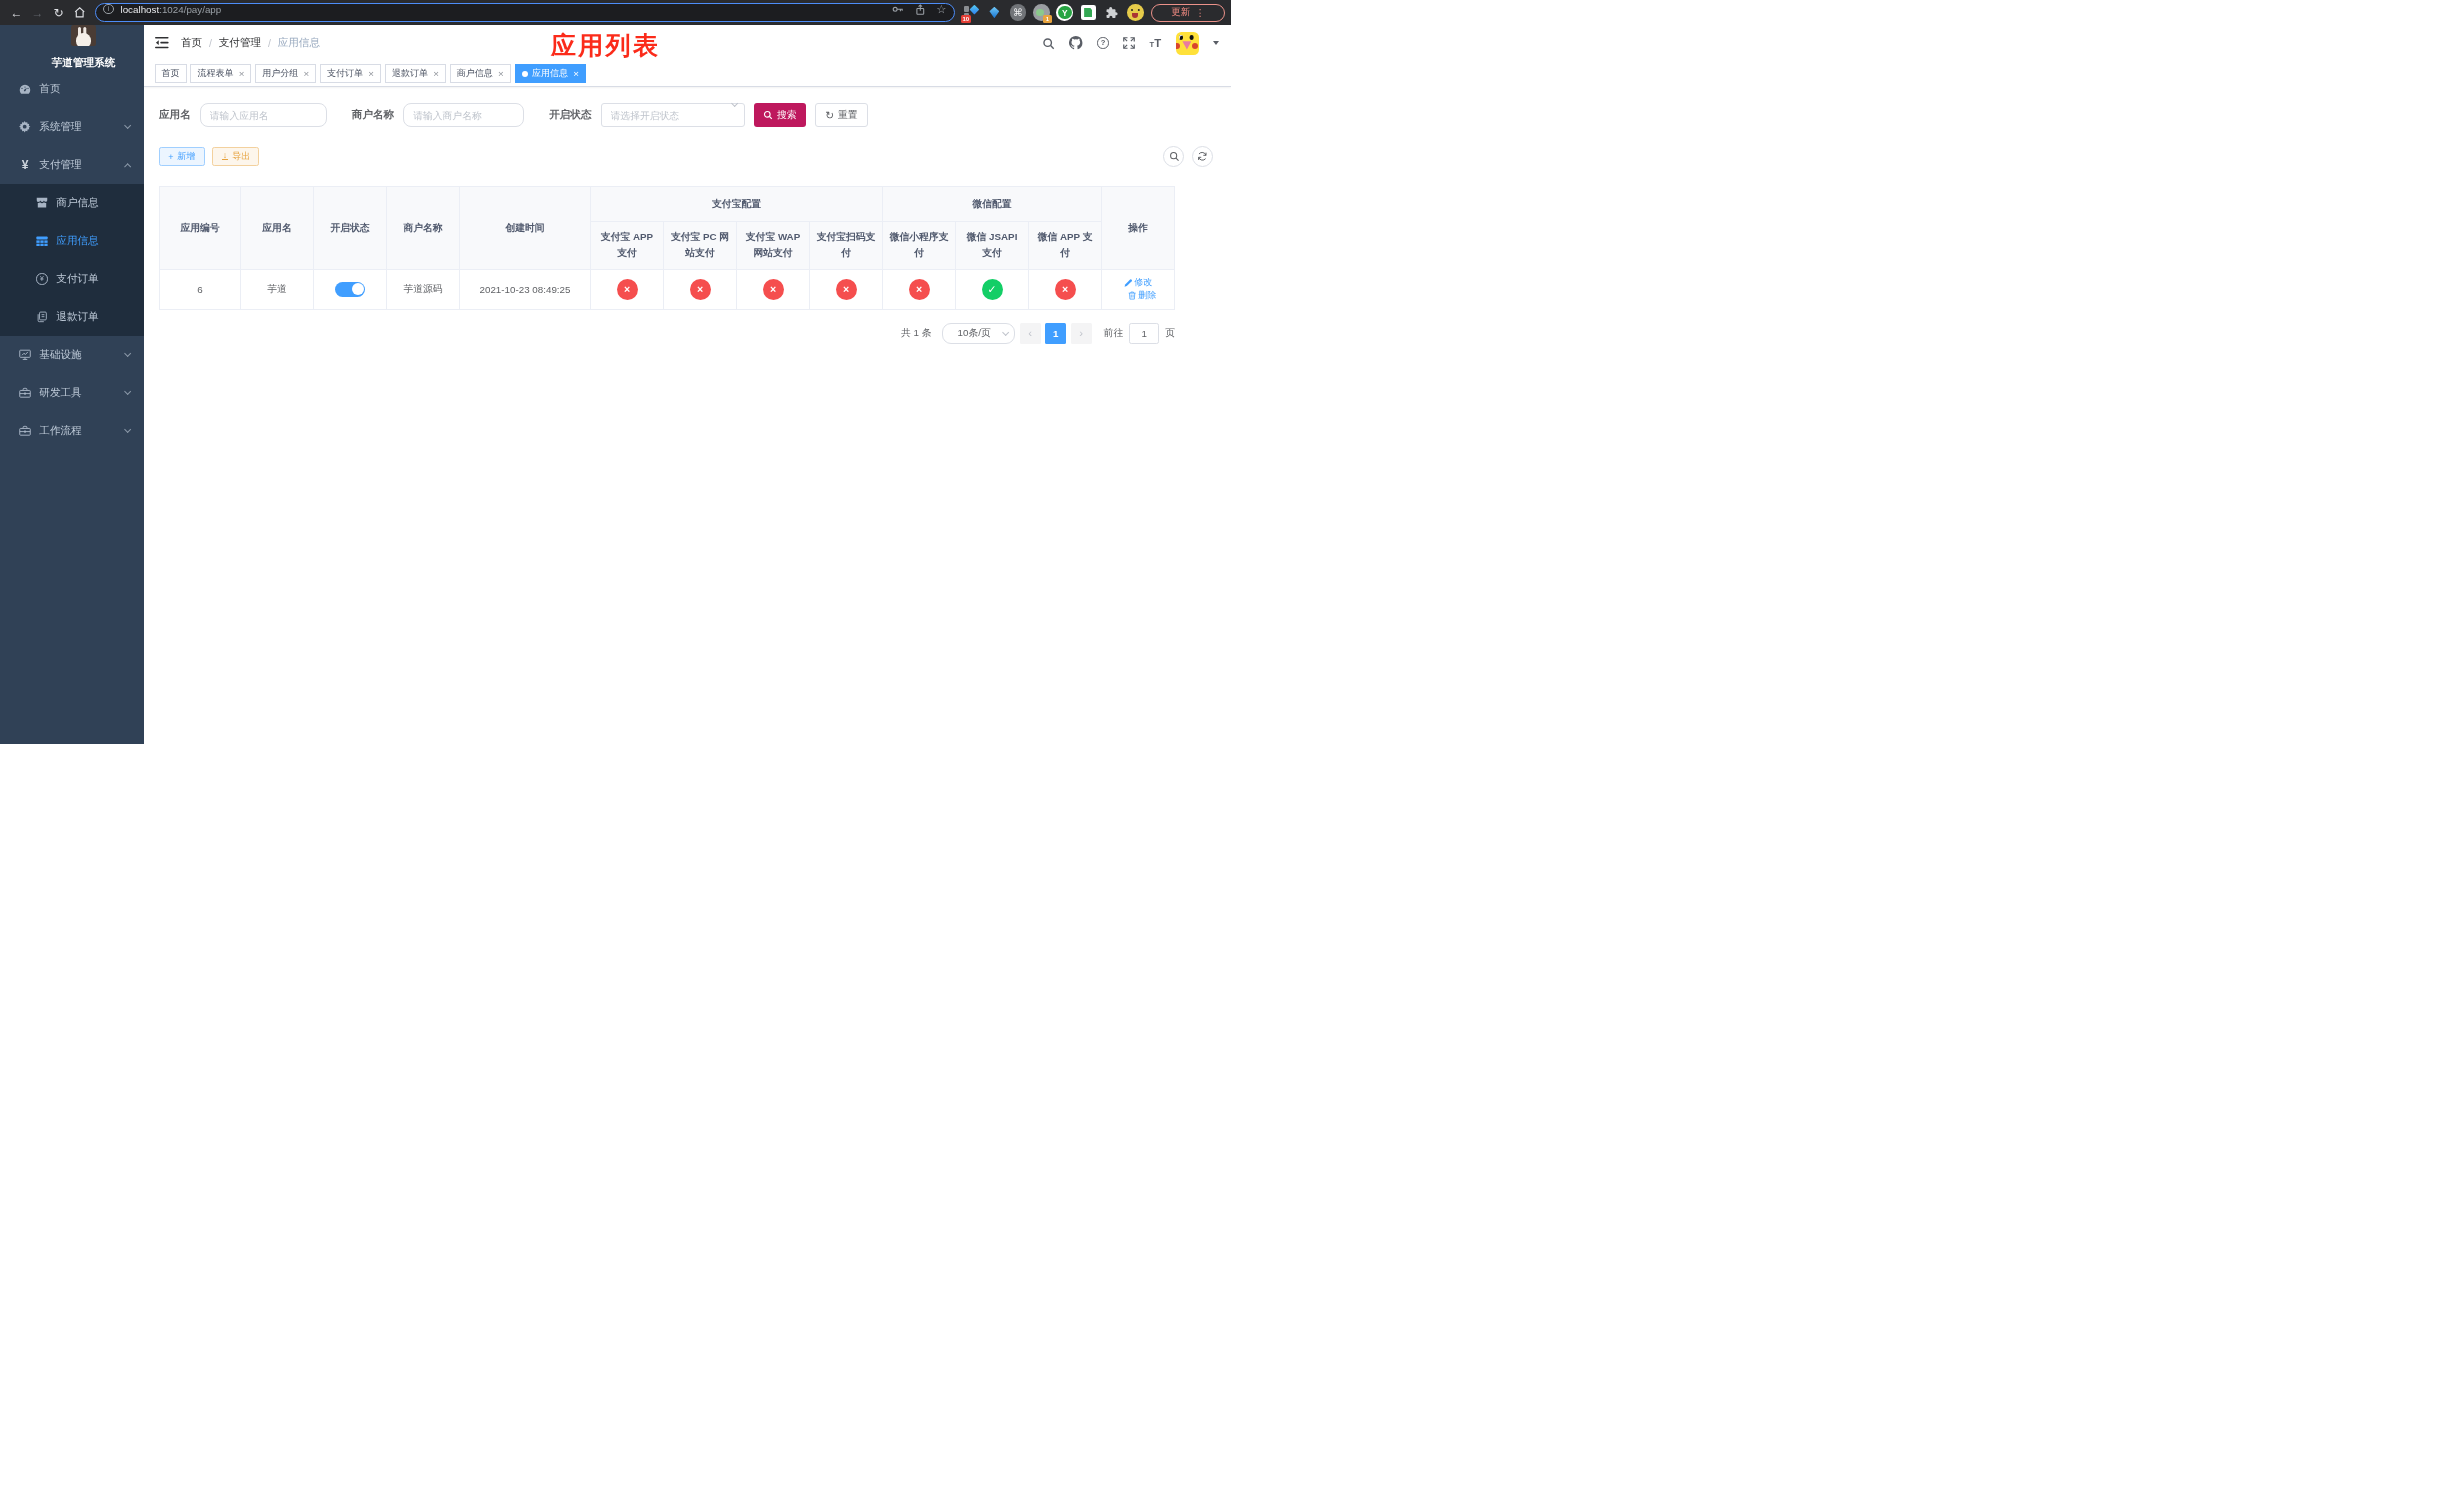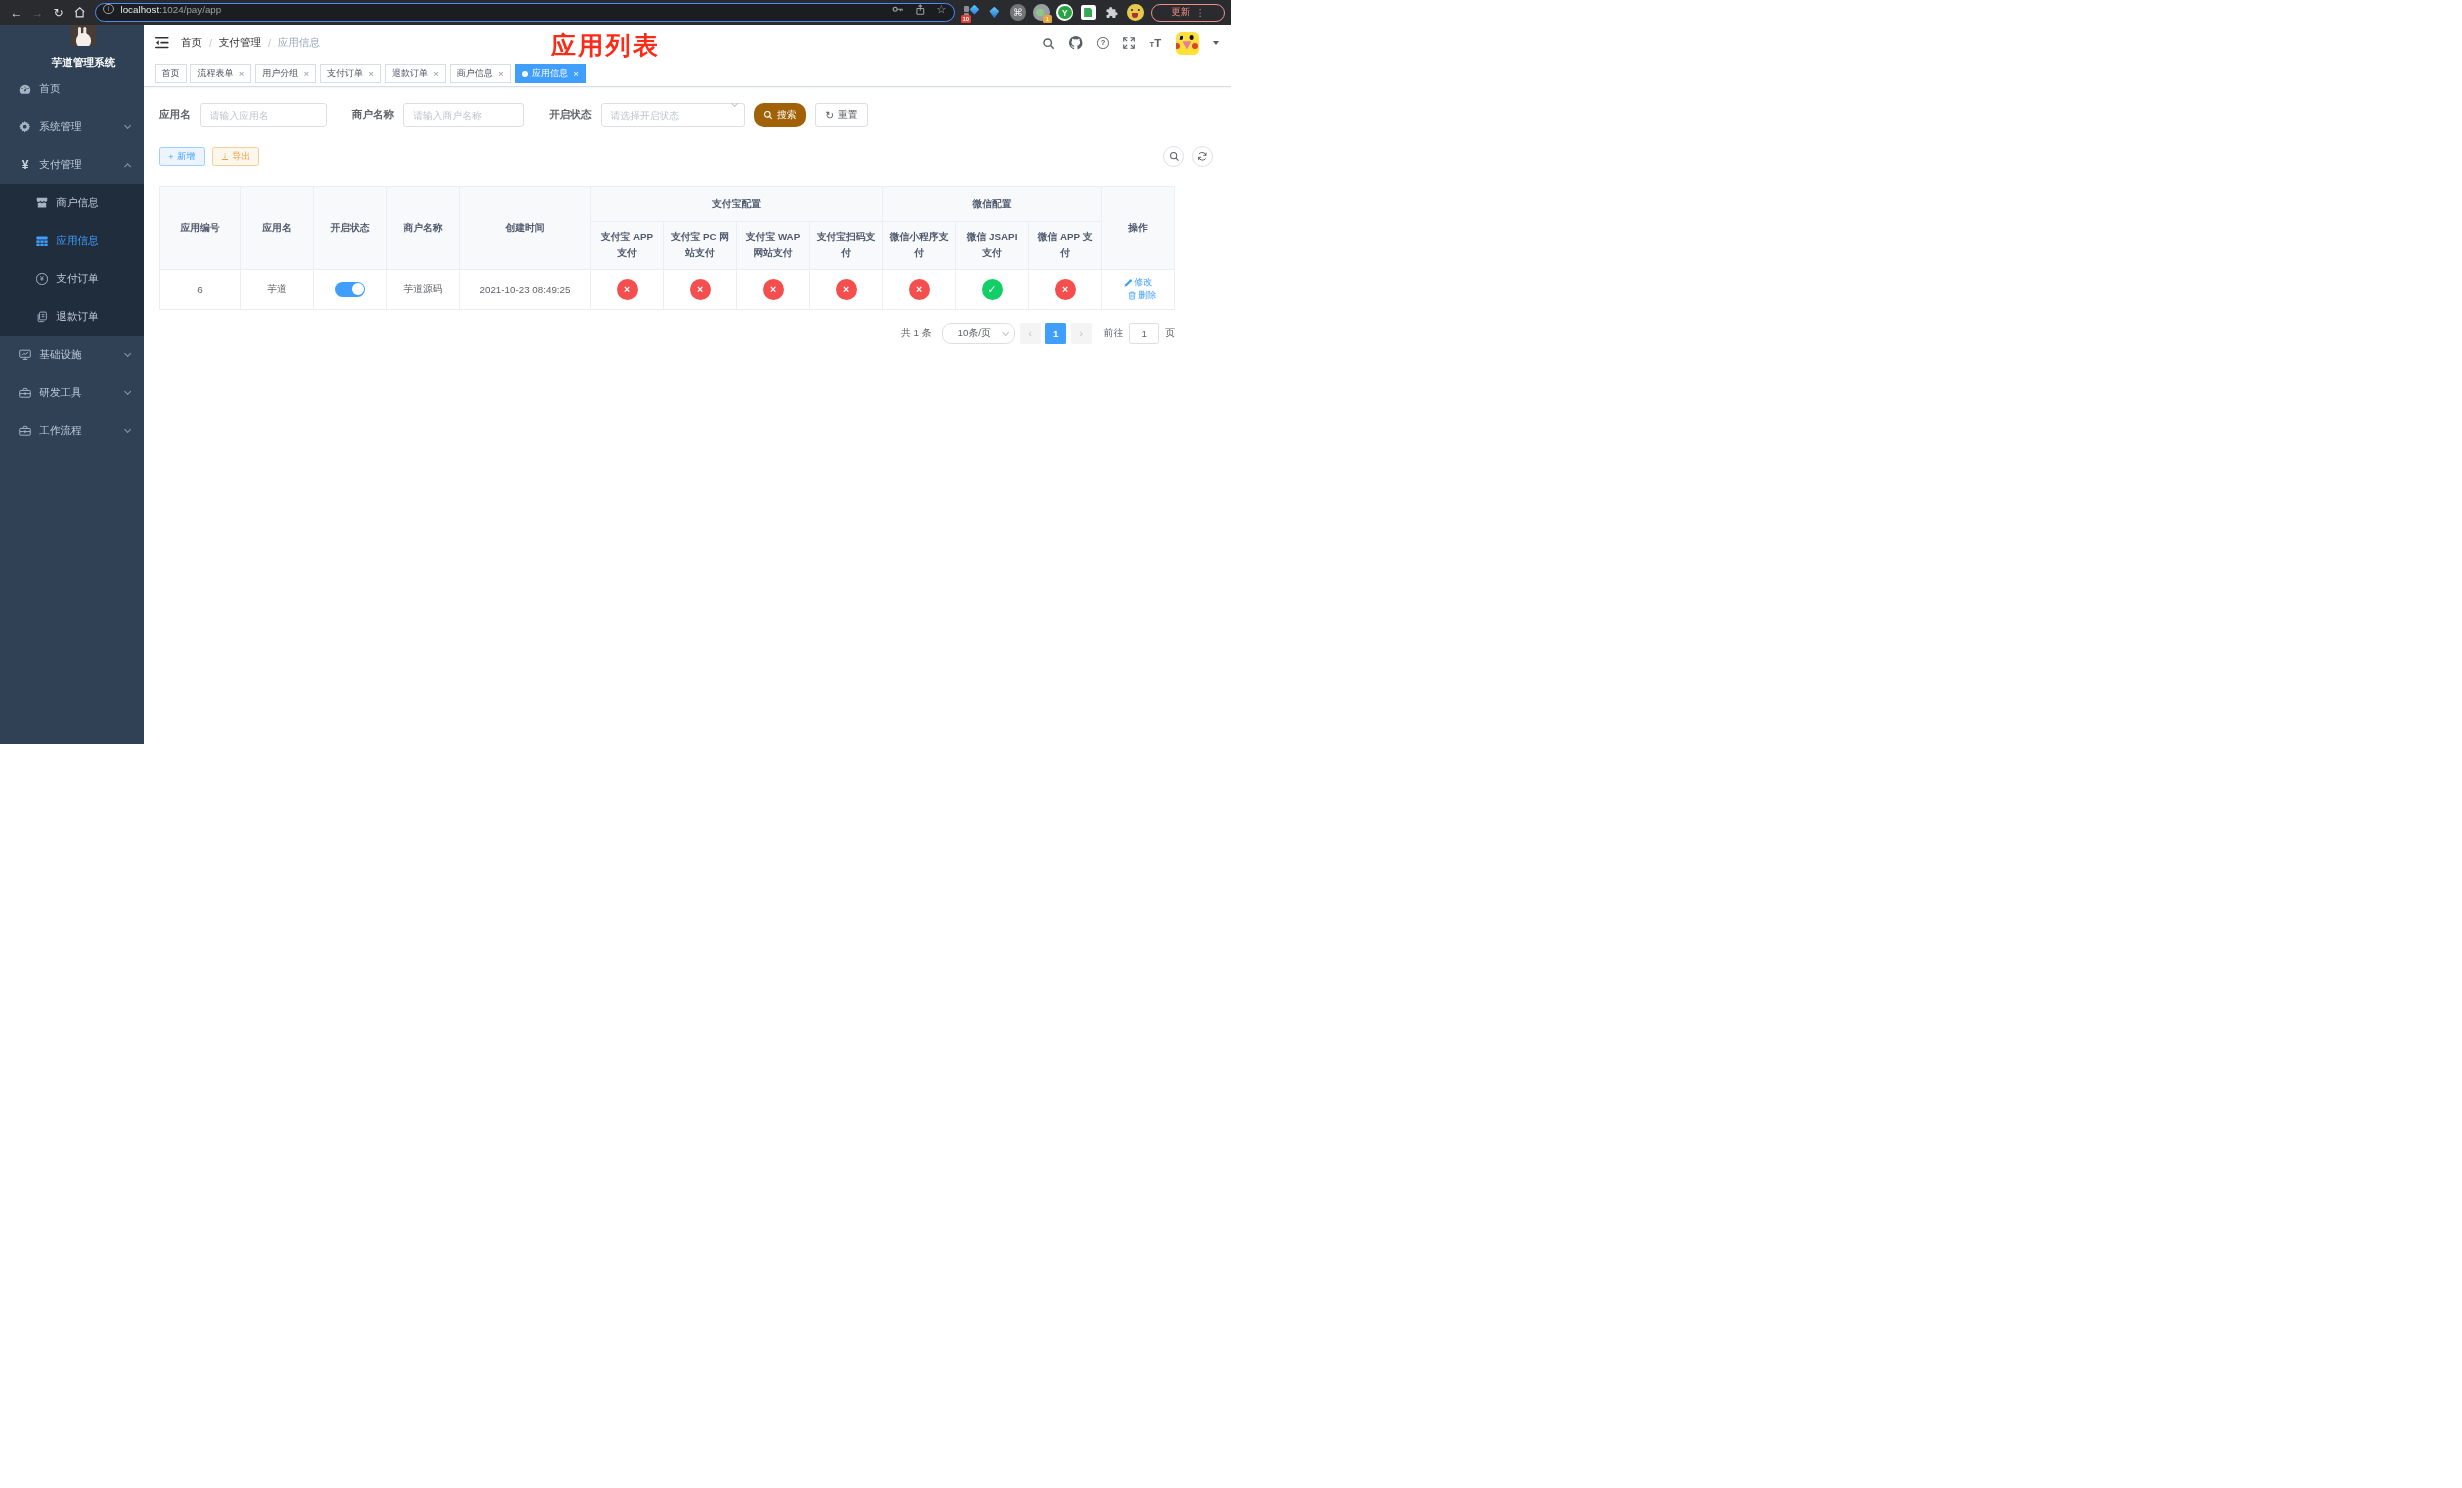--- a/index.html
+++ b/index.html
@@ -81,25 +81,25 @@
   .tag.active { background:#409eff; border-color:#409eff; color:#fff; }
   .tag.active .x { color:#fff; }
   .dot { width:6px; height:6px; border-radius:50%; background:#fff; margin-right:4.5px; }
 
   
   .content { padding:16px 18px 0 15px; }
   .sform { display:flex; align-items:center; font-size:10.6px; color:#606266; }
   .flabel { margin-right:9px; font-weight:700; white-space:nowrap; }
   .inp { height:24px; border:0.8px solid #dcdfe6; border-radius:3px; padding:0 9px; font-size:9.8px; color:#606266; outline:none; background:#fff; }
   .inp::placeholder { color:#bfc4cc; }
-  .gap { margin-right:25px; }
+  .gap { margin-right:25px;border-radius:8px; }
   .selwrap { position:relative; display:inline-flex; align-items:flex-start; }
   .selwrap .inp { width:144px; padding-right:19.7px; }
   .sel-chev { position:absolute; right:7.6px; width:5.3px; height:5.3px; border-right:1px solid #c0c4cc; border-bottom:1px solid #c0c4cc; transform:rotate(45deg); margin-top:-2.3px; pointer-events:none; }
-  .btn-search { height:24px; background:#a16207; color:#fff; border:none; border-radius:10px; padding:0 9.8px; display:inline-flex; align-items:center; gap:3.8px; font-size:9.8px; margin-left:9px; cursor:pointer; }
+  .btn-search { height:24px; background:#be185d; color:#fff; border:none; border-radius:3px; padding:0 9.8px; display:inline-flex; align-items:center; gap:3.8px; font-size:9.8px; margin-left:9px; cursor:pointer; }
   .btn-reset { height:24px; background:#fff; border:0.8px solid #dcdfe6; color:#606266; border-radius:3px; padding:0 9px; display:inline-flex; align-items:center; gap:3.8px; font-size:9.8px; margin-left:9px; cursor:pointer; }
   .ref-ic { font-size:10.6px; line-height:1; }
 
   .toolbar { margin-top:19px; display:flex; align-items:center; }
   .btn-add { height:19.7px; padding:0 8.3px; font-size:9px; color:#409eff; background:#ecf5ff; border:0.8px solid #a0cfff; border-radius:2.3px; display:inline-flex; align-items:center; gap:3.8px; cursor:pointer; }
   .btn-export { height:19.7px; padding:0 8.3px; font-size:9px; color:#e6a23c; background:#fdf6ec; border:0.8px solid #f3d19e; border-radius:2.3px; display:inline-flex; align-items:center; gap:3.8px; margin-left:7.6px; cursor:pointer; }
   .dl-ic { display:inline-flex; flex-direction:column; align-items:center; line-height:.65; font-size:9px; }
   .dl-ic i { font-style:normal; } .dl-ic .bar { width:6.8px; height:1.1px; background:currentColor; margin-top:0.8px; }
   .tool-circles { margin-left:auto; display:flex; gap:7.6px; }
   .circle-btn { width:21px; height:21px; border:0.8px solid #dcdfe6; border-radius:50%; display:flex; align-items:center; justify-content:center; background:#fff; color:#606266; cursor:pointer; }

